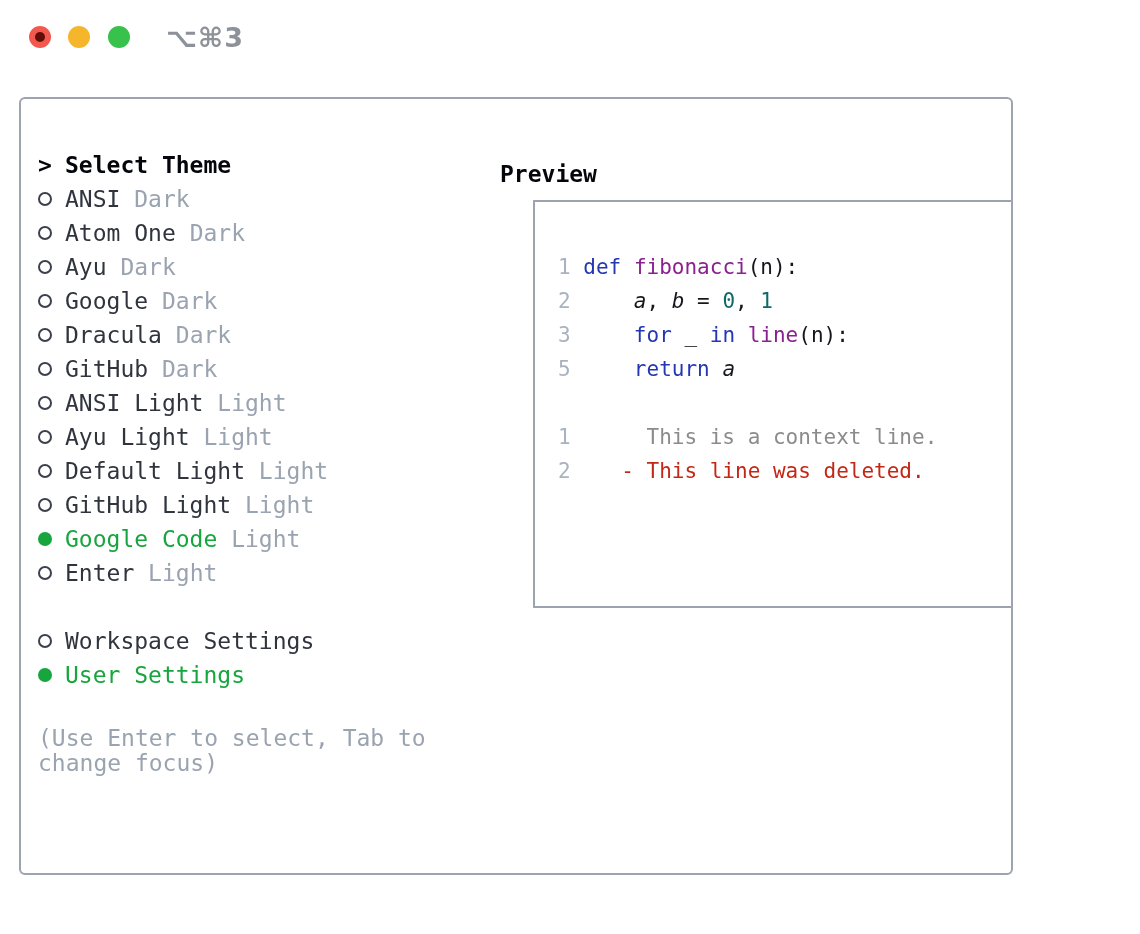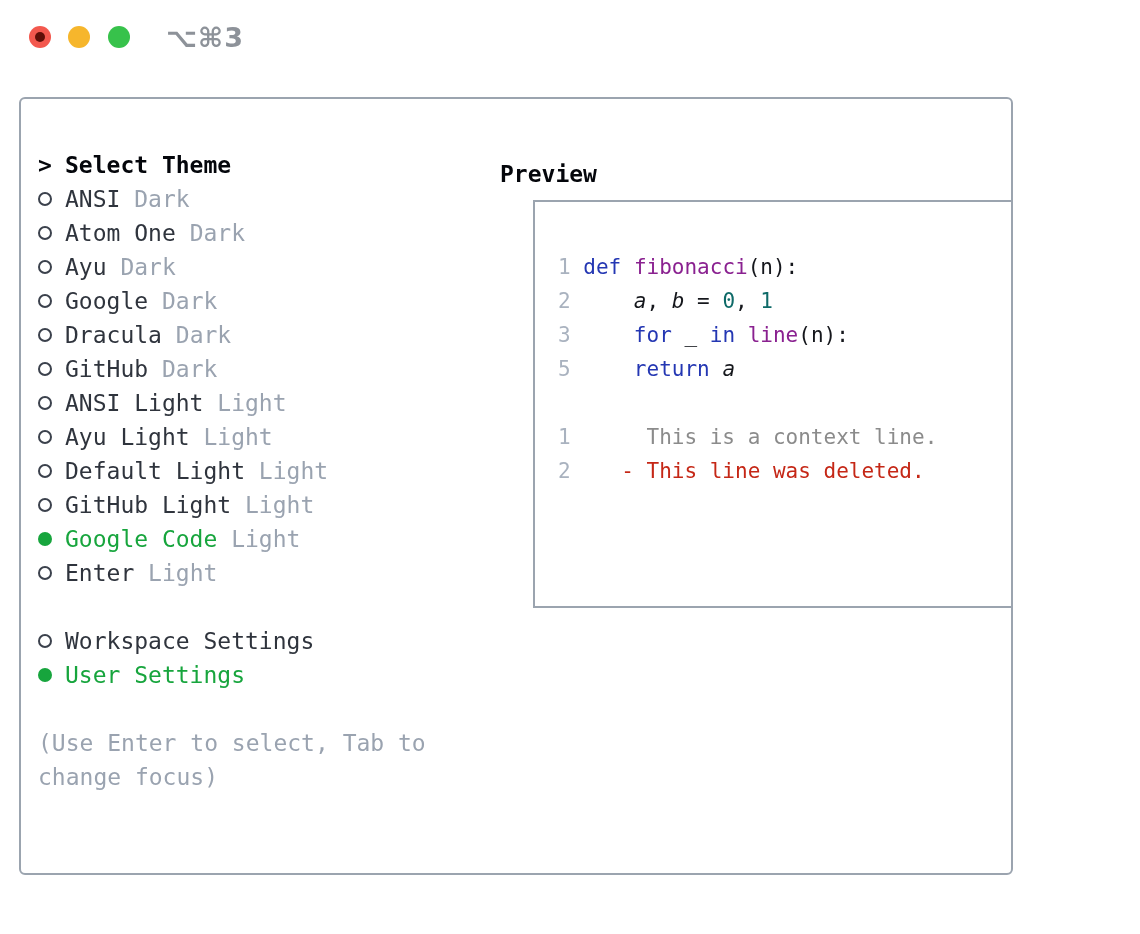--- a/index.html
+++ b/index.html
@@ -32,21 +32,21 @@
   .marker{display:inline-flex;align-items:center;width:27px;flex-shrink:0;}
   .dot{width:14px;height:14px;border-radius:50%;}
   .dot.ring{border:2px solid var(--ring);background:#fff;}
   .dot.filled{background:var(--accent-green);}
   .hdr{font-weight:bold;color:var(--header);}
   .hdr-prefix{display:inline-block;width:27px;font-weight:bold;color:var(--header);}
   .iname{color:var(--item);}
   .iname.sel{color:var(--accent-green);}
   .variant{color:var(--muted);margin-left:1ch;}
   .subhdr{color:#14161b;}
-  .help{margin-top:34px;line-height:34px;color:var(--muted);}
+  .help{margin-top:34px;line-height:25px;color:var(--muted);}
 
   
   .preview-label{position:absolute;left:479px;top:58px;height:34px;line-height:34px;font-size:23px;font-weight:bold;color:var(--header);}
   .preview-box{position:absolute;left:484px;top:101px;width:480px;height:408px;border:2px solid var(--border);background:#fff;padding:48px 0 0 23px;margin-left:28px;}
   .cline{height:34px;line-height:34px;font-size:21px;white-space:pre;}
   .lnum{display:inline-block;width:2ch;color:var(--lnum);}
   .spacer-line{height:34px;}
   .tok-kw{color:var(--kw);}
   .tok-fn{color:var(--fn);}
   .tok-lit{color:var(--lit);}

